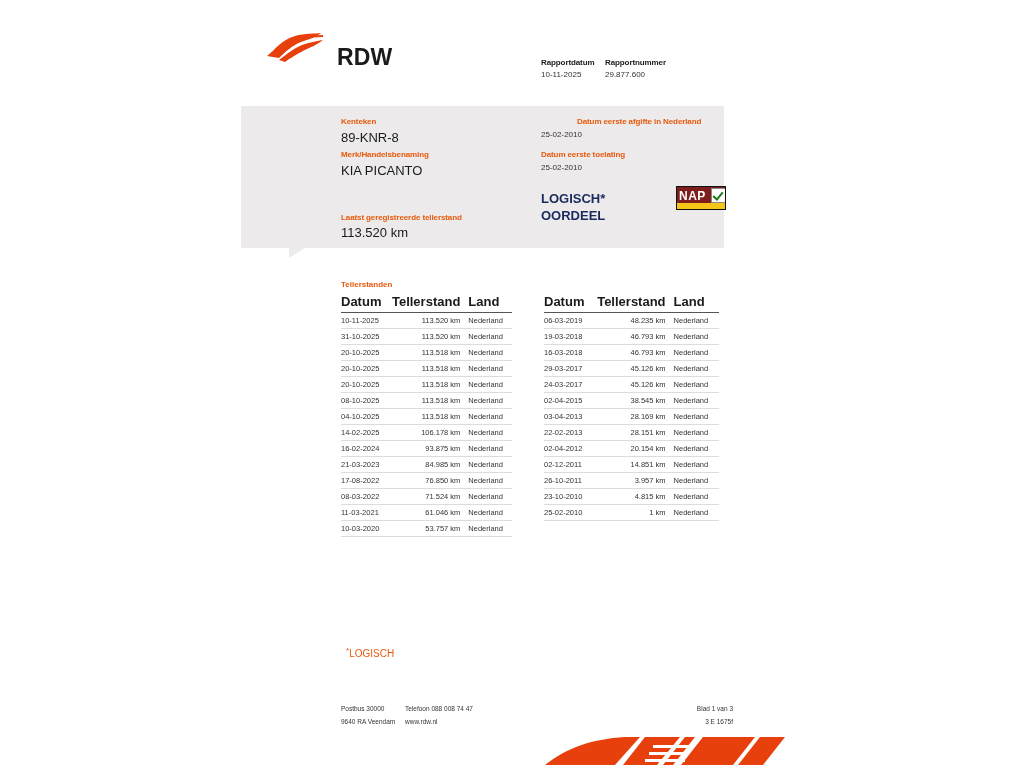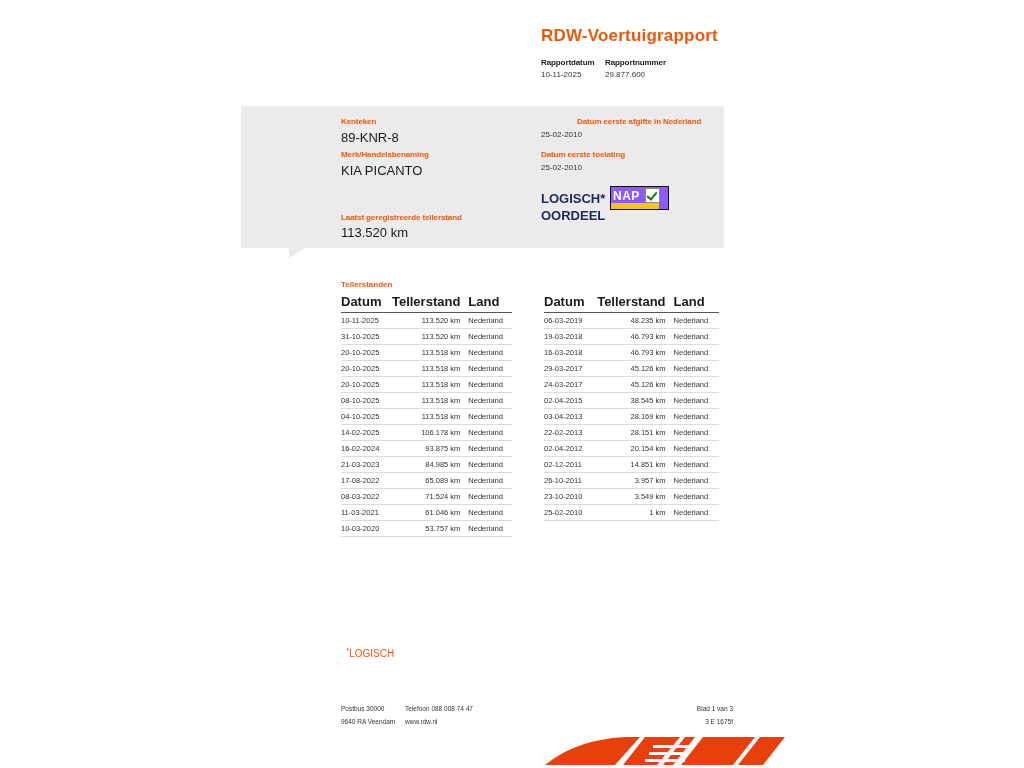--- a/index.html
+++ b/index.html
@@ -116,28 +116,27 @@
     position: absolute;
     left: 541px;
     top: 190px;
     font-size: 13px;
     font-weight: bold;
     color: #1a2a5e;
     line-height: 17px;
   }
   .nap-badge {
     position: absolute;
-    left: 610px;
+    left: 676px;
     top: 186px;
     width: 48px;
     height: 22px;
-    background: #8b5cf6;
+    background: #7f1d1d;
     border: 1px solid #111;
     overflow: hidden;
-    padding-left: 9px;
   }
   .nap-badge .nap-text {
     position: absolute;
     left: 2px;
     top: 2px;
     color: #ffffff;
     font-size: 12px;
     font-weight: bold;
     letter-spacing: 0.5px;
   }
@@ -256,22 +255,31 @@
     width: 250px;
     height: 33px;
     overflow: hidden;
   }
 </style>
 </head>
 <body>
 
 <div class="page">
 
-
-  <div class="report-title">RDW-Voertuigrapport</div>
+  <div class="logo-wrap">
+    <div class="logo-mark">
+      <svg width="60" height="34" viewBox="0 0 60 34">
+        <path d="M2 26 C10 20 16 10 30 6 C40 3 50 4 56 3 C50 8 44 9 36 12 C28 15 20 22 14 28 Z" fill="#e8400c"></path>
+        <path d="M14 30 C22 24 30 17 40 14 C46 12 52 11 58 10 C52 15 46 17 38 21 C30 25 24 29 20 32 Z" fill="#e8400c"></path>
+        <path d="M34 6 L58 5 L58 7 L36 8 Z" fill="#e8400c"></path>
+      </svg>
+    </div>
+    <div class="rdw-title">RDW</div>
+  </div>
+
 
   <div class="rep-meta">
     <div class="col col1">
       <span class="lbl">Rapportdatum</span>
       <span class="val">10-11-2025</span>
     </div><div class="col">
       <span class="lbl">Rapportnummer</span>
       <span class="val">29.877.600</span>
     </div>
   </div>
@@ -361,21 +369,21 @@
           <td class="c-read">93.875 km</td>
           <td class="c-land">Nederland</td>
         </tr>
         <tr>
           <td class="c-date">21-03-2023</td>
           <td class="c-read">84.985 km</td>
           <td class="c-land">Nederland</td>
         </tr>
         <tr>
           <td class="c-date">17-08-2022</td>
-          <td class="c-read">65.089 km</td>
+          <td class="c-read">76.850 km</td>
           <td class="c-land">Nederland</td>
         </tr>
         <tr>
           <td class="c-date">08-03-2022</td>
           <td class="c-read">71.524 km</td>
           <td class="c-land">Nederland</td>
         </tr>
         <tr>
           <td class="c-date">11-03-2021</td>
           <td class="c-read">61.046 km</td>
@@ -448,21 +456,21 @@
           <td class="c-read">14.851 km</td>
           <td class="c-land">Nederland</td>
         </tr>
         <tr>
           <td class="c-date">26-10-2011</td>
           <td class="c-read">3.957 km</td>
           <td class="c-land">Nederland</td>
         </tr>
         <tr>
           <td class="c-date">23-10-2010</td>
-          <td class="c-read">3.549 km</td>
+          <td class="c-read">4.815 km</td>
           <td class="c-land">Nederland</td>
         </tr>
         <tr>
           <td class="c-date">25-02-2010</td>
           <td class="c-read">1 km</td>
           <td class="c-land">Nederland</td>
         </tr>
       </tbody>
   </table>
 

